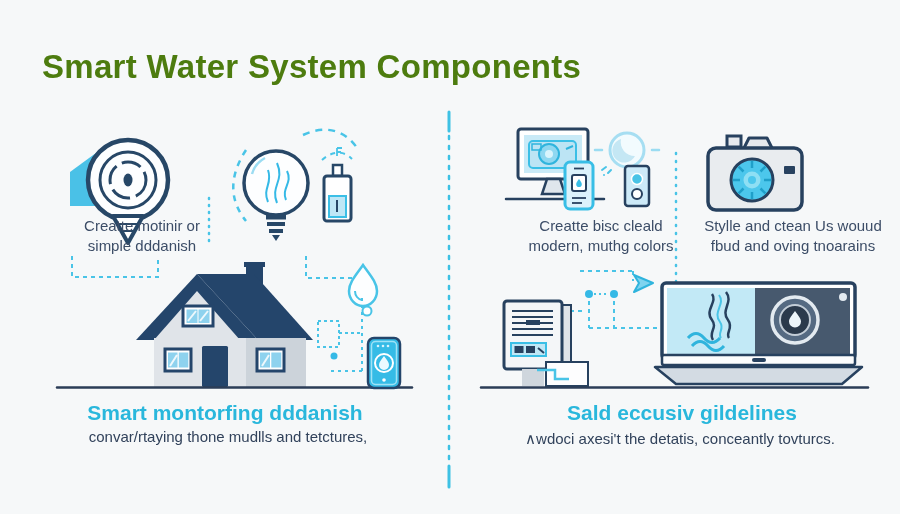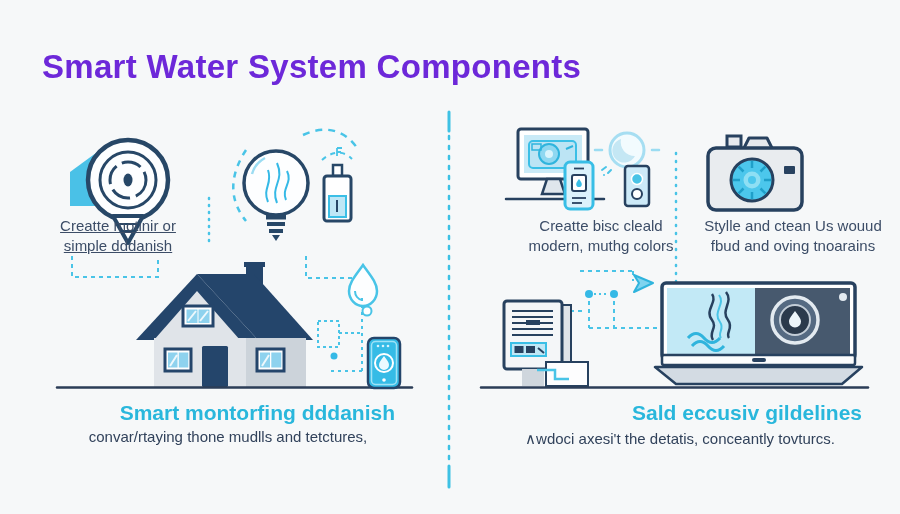--- a/index.html
+++ b/index.html
@@ -3,31 +3,31 @@
 <meta charset="utf-8">
 <style>
   html,body{margin:0;padding:0;}
   #stage{
     position:relative;width:900px;height:514px;background:#f6f8f9;
     font-family:"Liberation Sans", sans-serif;overflow:hidden;
   }
   #art{position:absolute;left:0;top:0;width:900px;height:514px;}
   .txt{position:absolute;z-index:2;}
   .title{
-    left:42px;top:48px;font-size:33px;font-weight:bold;color:#6d28d9;letter-spacing:.3px;
+    left:42px;top:48px;font-size:33px;font-weight:bold;color:#4d7c0f;letter-spacing:.3px;
   }
   .caption{
     text-align:center;font-size:15px;line-height:20px;color:#3c4d67;
   }
-  .cap-l1{left:32px;top:216px;width:172px;text-decoration:underline;}
+  .cap-l1{left:56px;top:216px;width:172px;}
   .cap-l2{left:212px;top:216px;width:176px;}
   .cap-r1{left:511px;top:216px;width:180px;}
   .cap-r2{left:688px;top:216px;width:210px;}
   .heading{
-    text-align:right;font-size:21px;font-weight:bold;color:#29b7dc;
+    text-align:center;font-size:21px;font-weight:bold;color:#29b7dc;
   }
   .head-l{left:55px;top:401px;width:340px;}
   .head-r{left:502px;top:401px;width:360px;}
   .body-text{
     text-align:center;font-size:15px;line-height:19px;color:#31425b;
   }
   .body-l{left:43px;top:427px;width:370px;}
   .body-r{left:485px;top:429px;width:390px;}
   .line{display:block;}
 </style>

